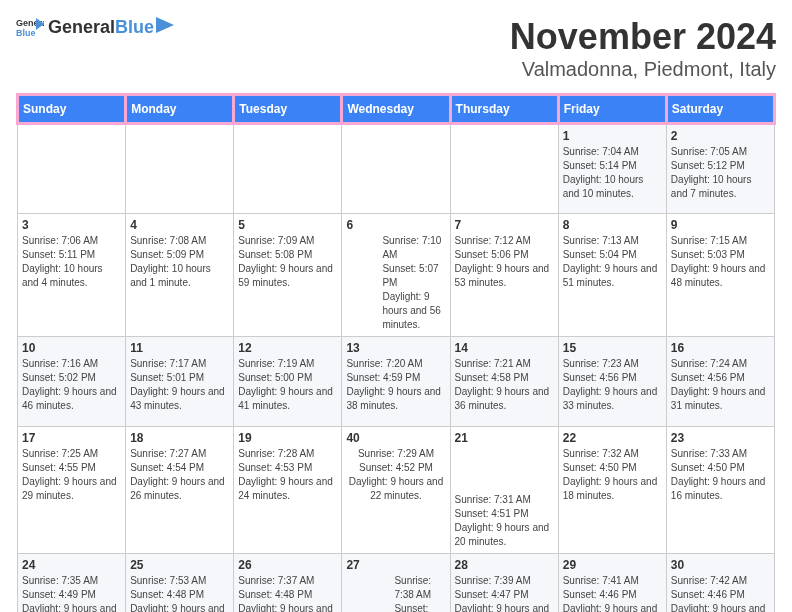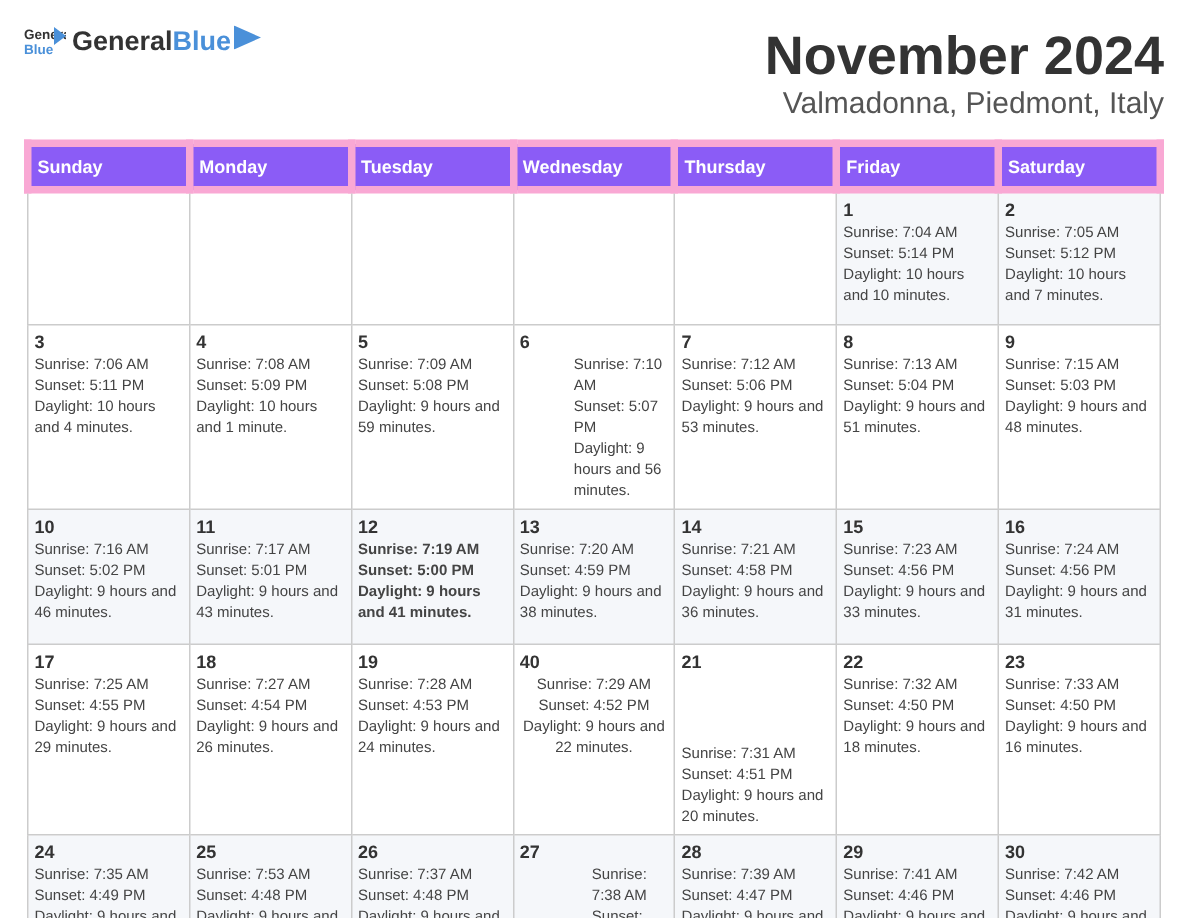--- a/index.html
+++ b/index.html
@@ -46,27 +46,27 @@
     .location-title {
       font-size: 20px;
       color: #555;
     }
     table {
       width: 100%;
       border-collapse: collapse;
       table-layout: fixed;
     }
     thead tr th {
-      background-color: #8b5cf6;
+      background-color: #3b82f6;
       color: #fff;
       font-size: 12px;
       font-weight: bold;
       padding: 6px 4px;
       text-align: left;
-      border: 5px solid #f9a8d4;
+      border: 3px solid #f9a8d4;
     }
     tbody tr td {
       vertical-align: top;
       border: 1px solid #ccc;
       padding: 4px;
       font-size: 10.5px;
       color: #333;
       height: 90px;
       background: #fff;
     }
@@ -198,21 +198,21 @@
 Daylight: 9 hours and 46 minutes.</div>
         </td>
         <td>
           <span class="day-number">11</span>
           <div class="day-info" style="white-space: pre-line;">Sunrise: 7:17 AM
 Sunset: 5:01 PM
 Daylight: 9 hours and 43 minutes.</div>
         </td>
         <td>
           <span class="day-number">12</span>
-          <div class="day-info" style="white-space: pre-line; font-weight: bold;">Sunrise: 7:19 AM
+          <div class="day-info" style="white-space: pre-line;">Sunrise: 7:19 AM
 Sunset: 5:00 PM
 Daylight: 9 hours and 41 minutes.</div>
         </td>
         <td>
           <span class="day-number">13</span>
           <div class="day-info" style="white-space: pre-line;">Sunrise: 7:20 AM
 Sunset: 4:59 PM
 Daylight: 9 hours and 38 minutes.</div>
         </td>
         <td>

